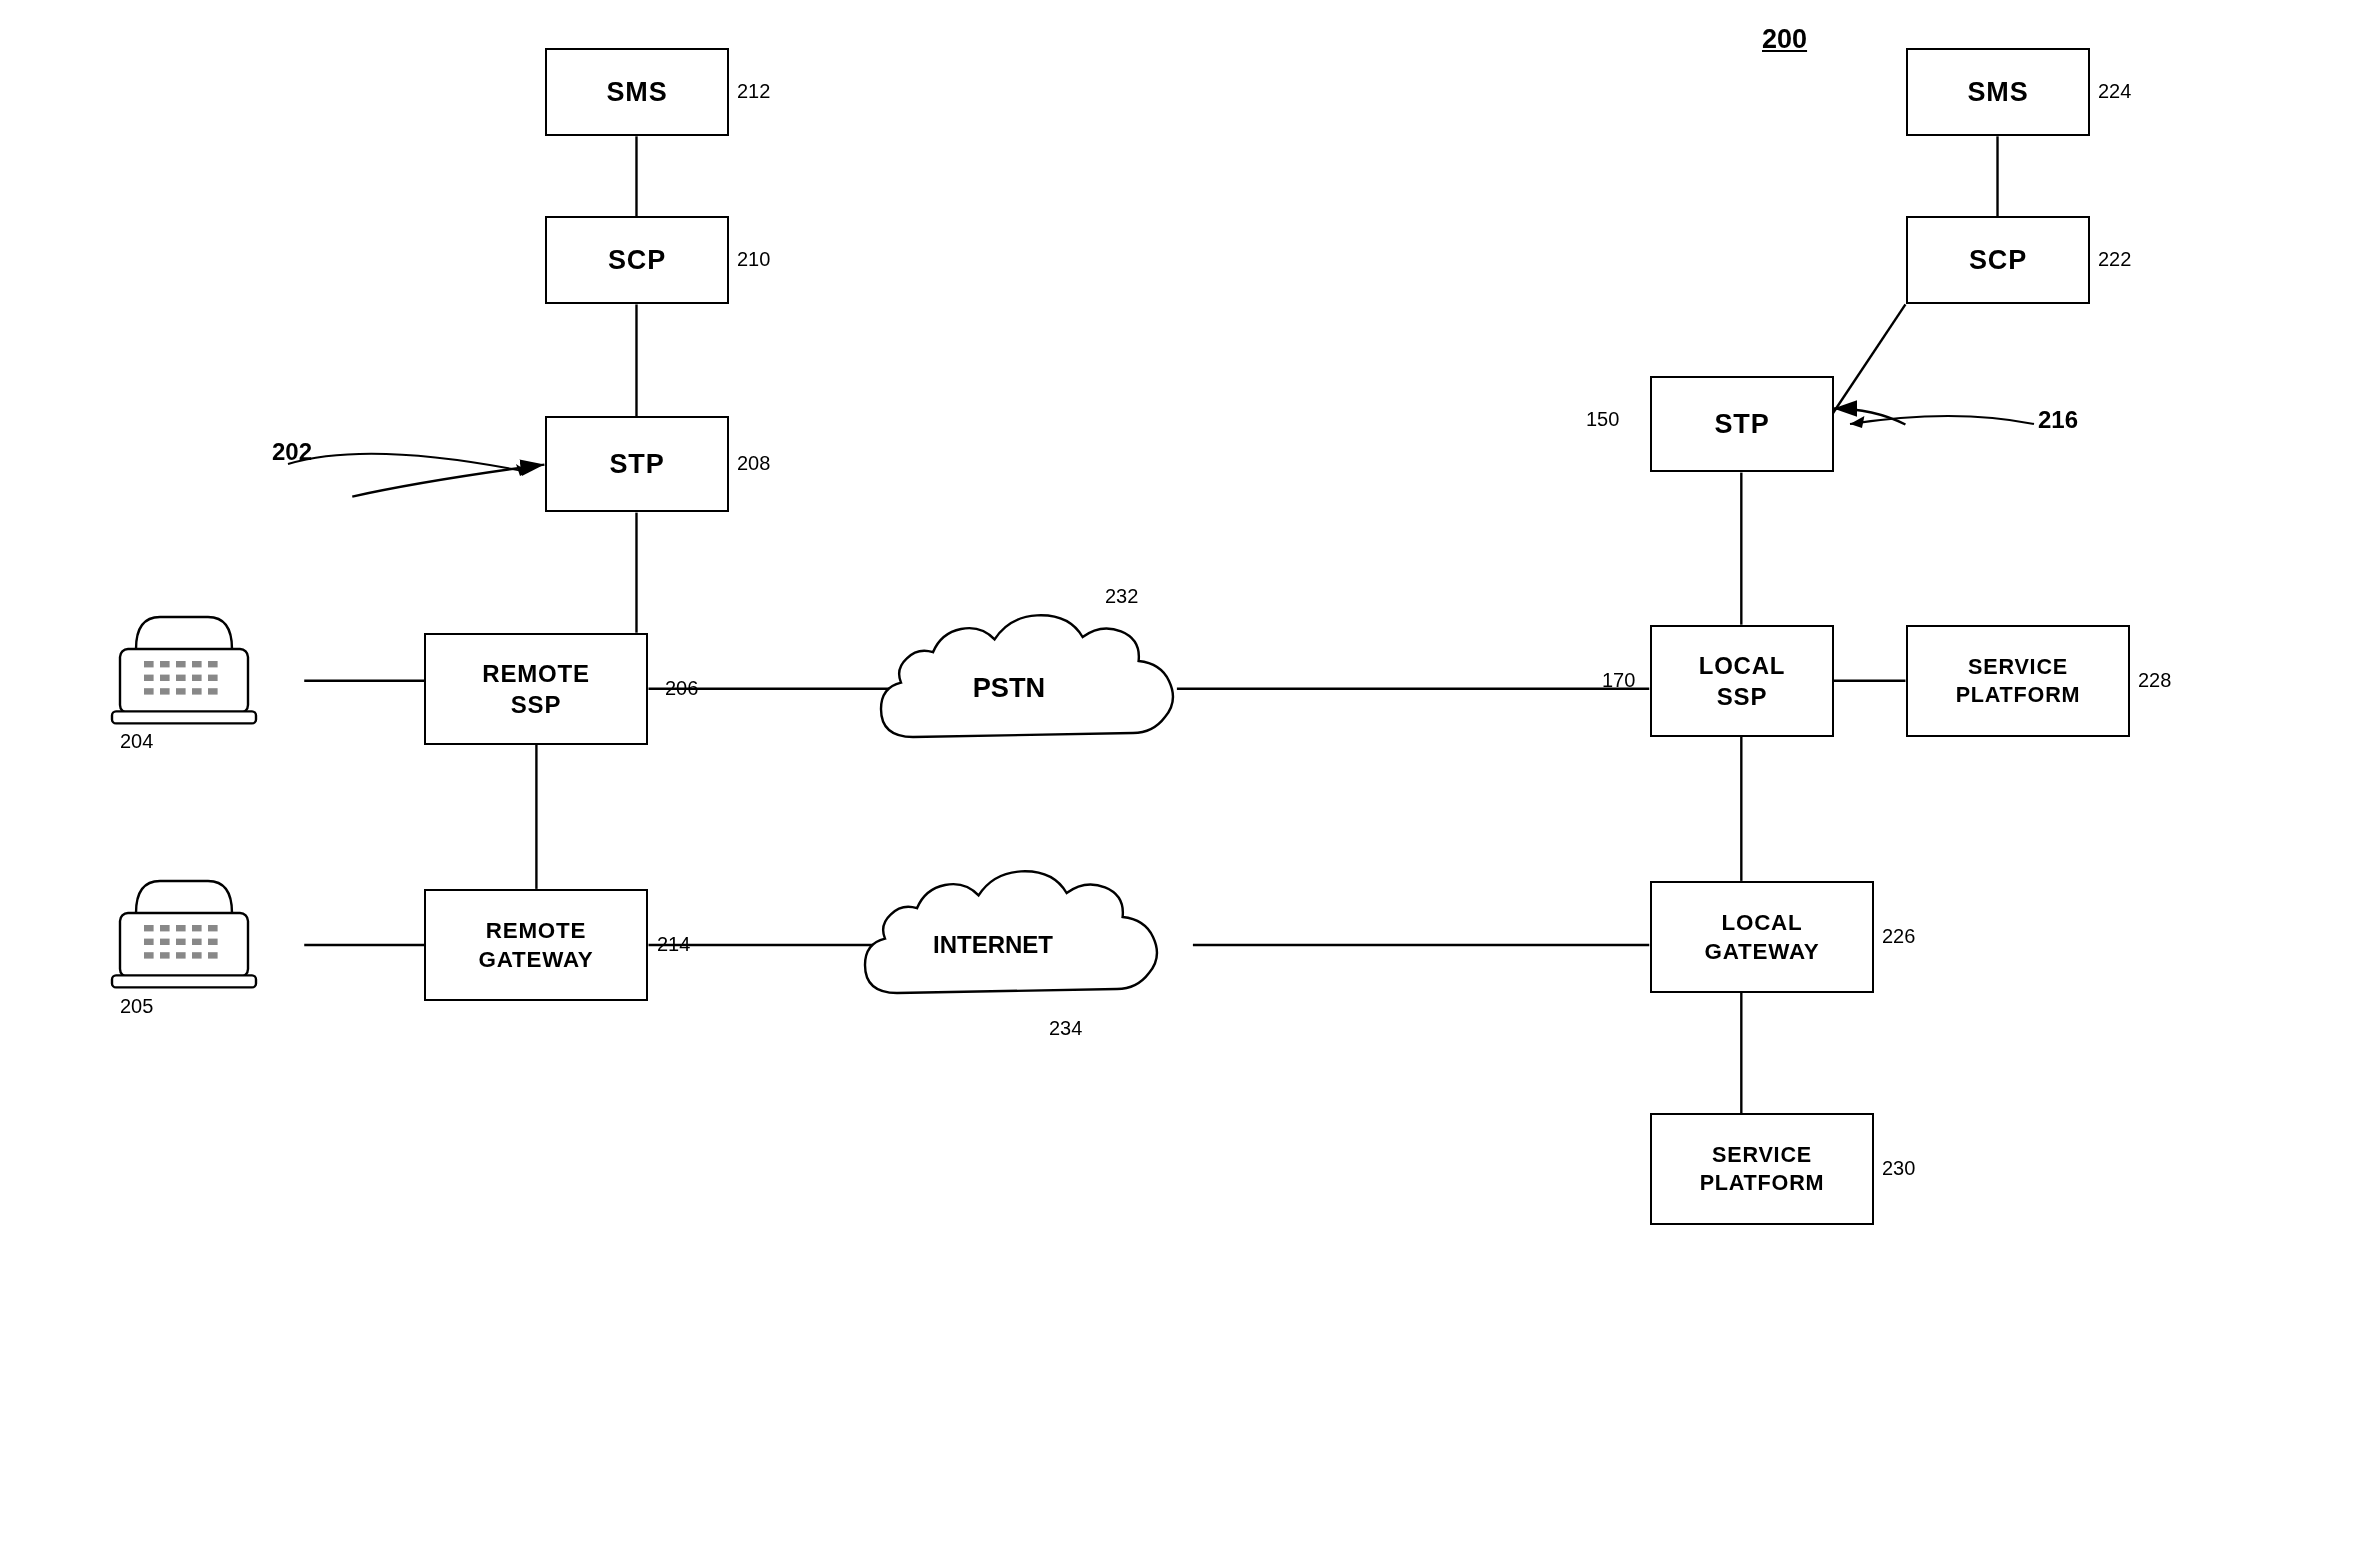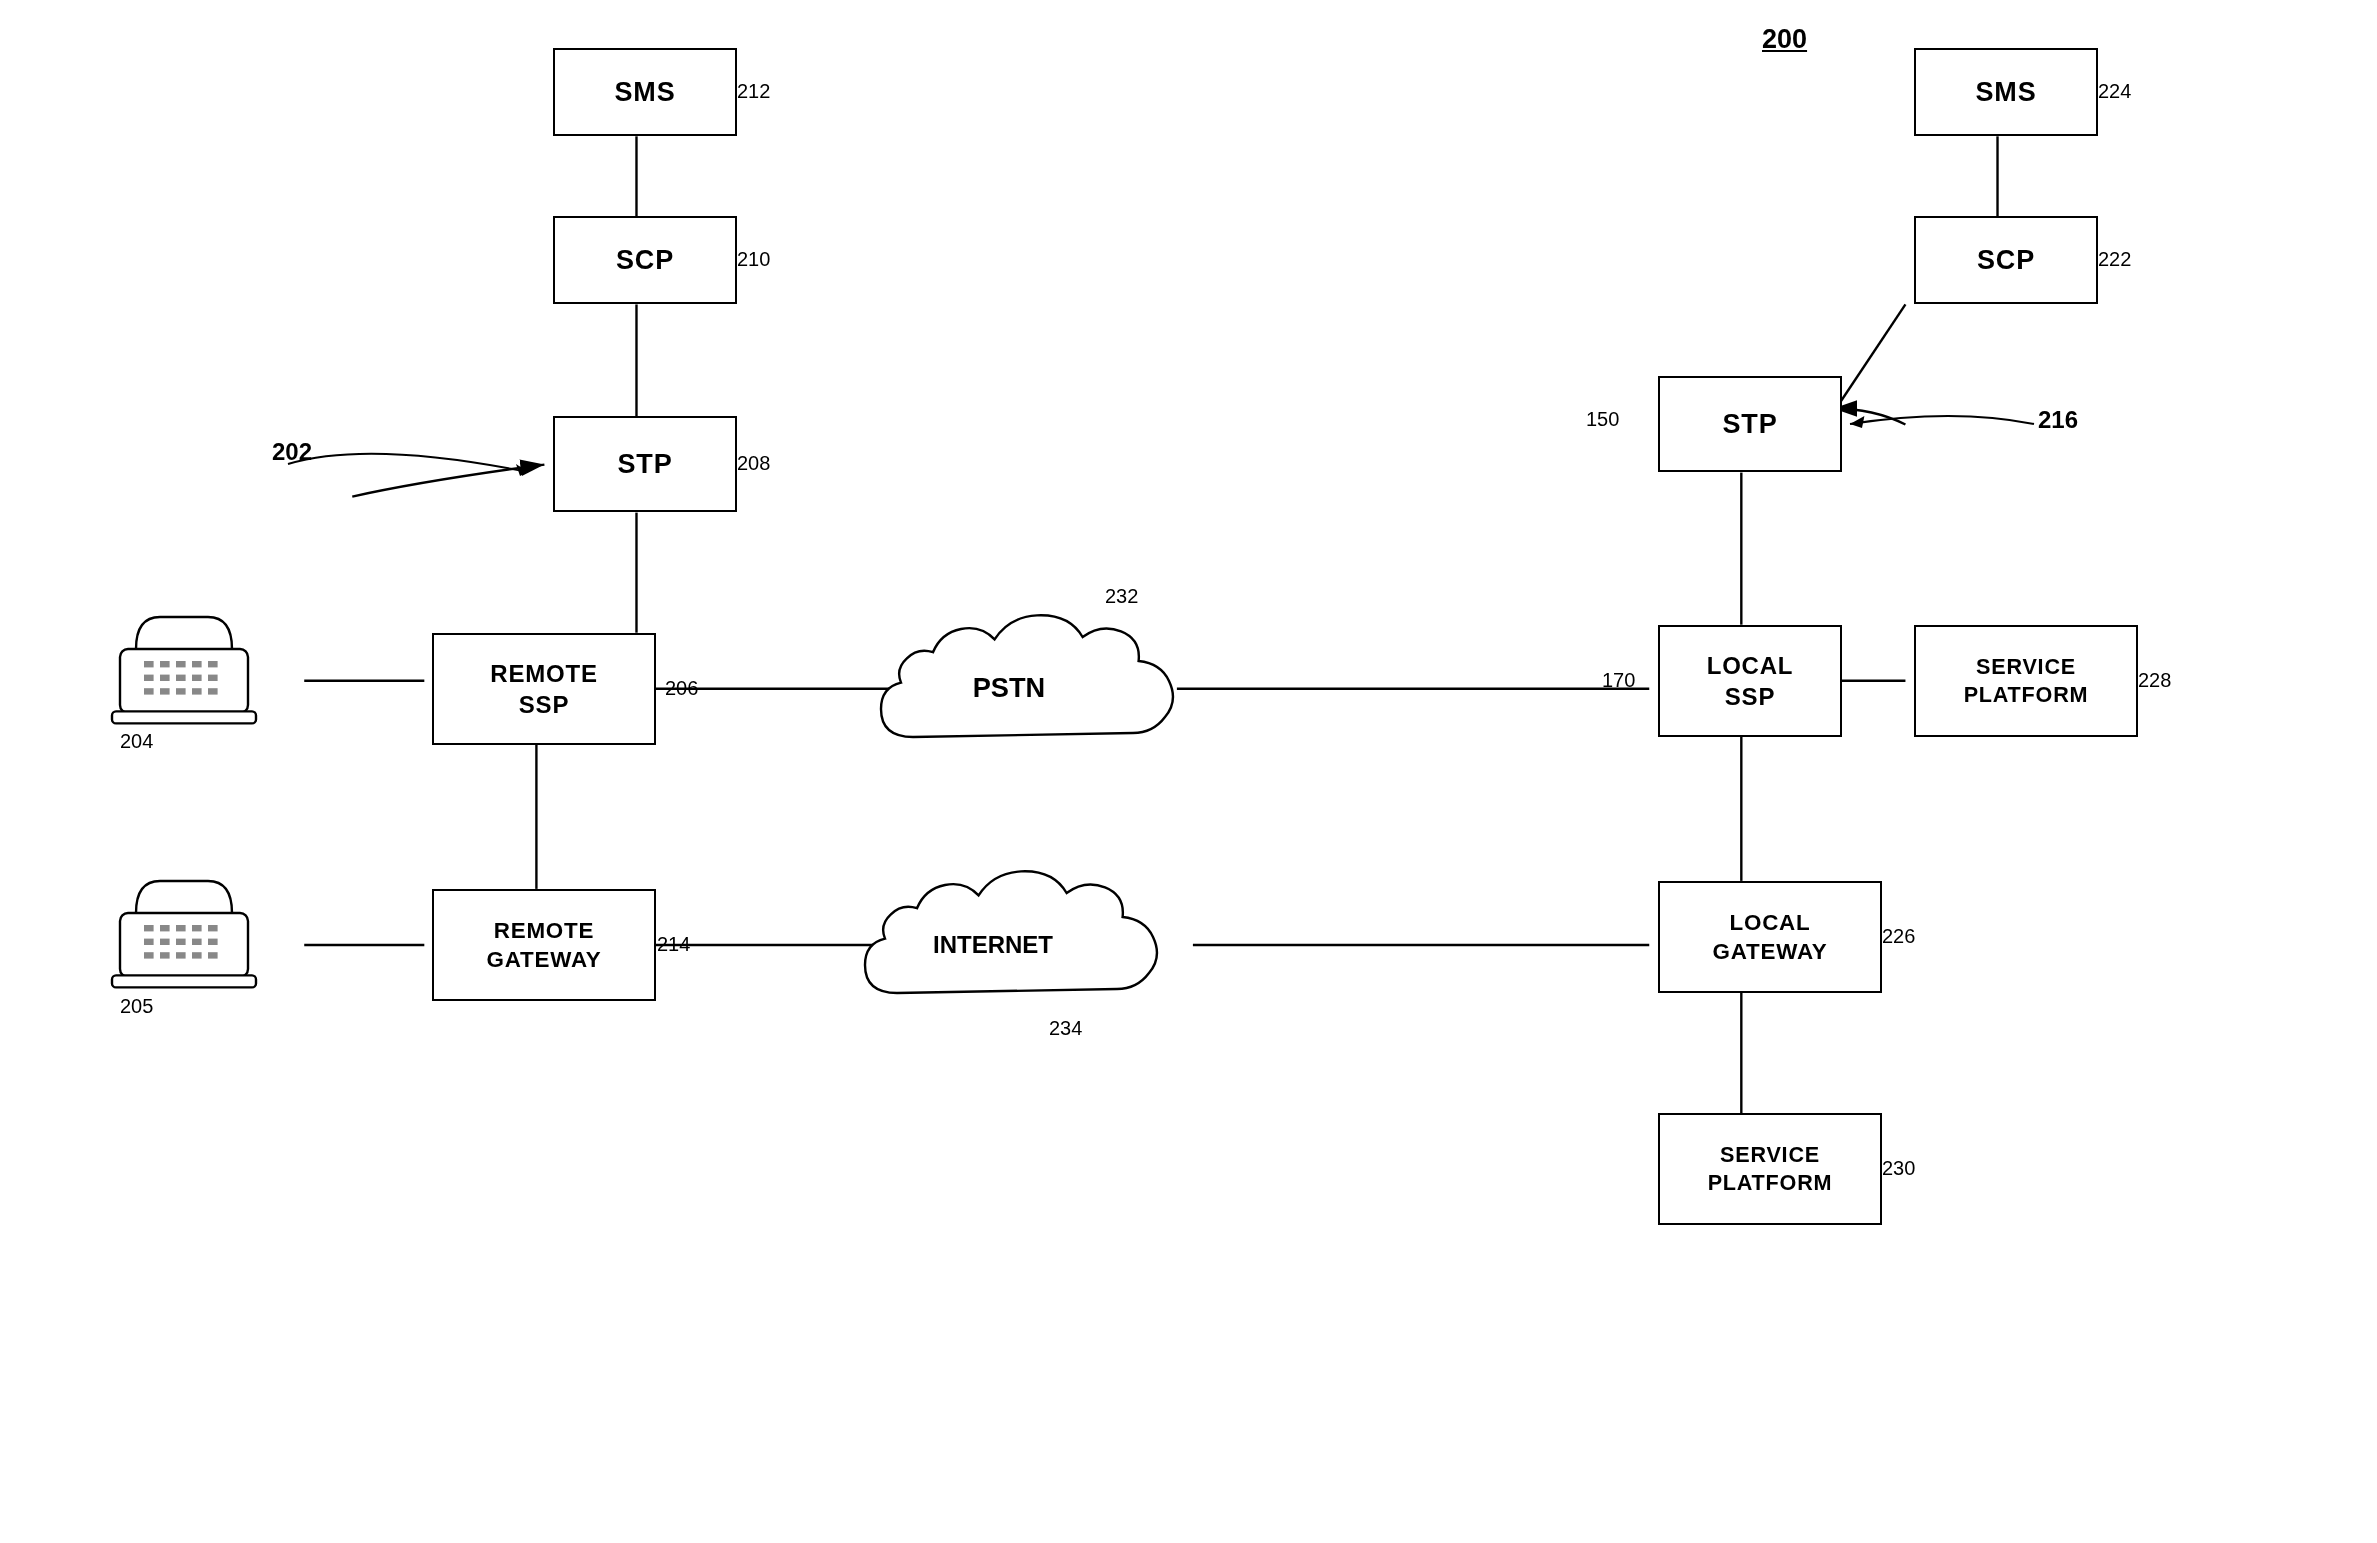--- a/index.html
+++ b/index.html
@@ -21,21 +21,20 @@
       position: absolute;
       border: 2.4px solid #000;
       background: #fff;
       display: flex;
       align-items: center;
       justify-content: center;
       text-align: center;
       font-size: 26px;
       font-weight: bold;
       letter-spacing: 0.8px;
-      margin-left: 8px;
     }
     svg.lines {
       position: absolute;
       top: 0; left: 0;
       width: 2377px;
       height: 1544px;
       pointer-events: none;
     }
     svg.lines line, svg.lines path {
       stroke: #000;

